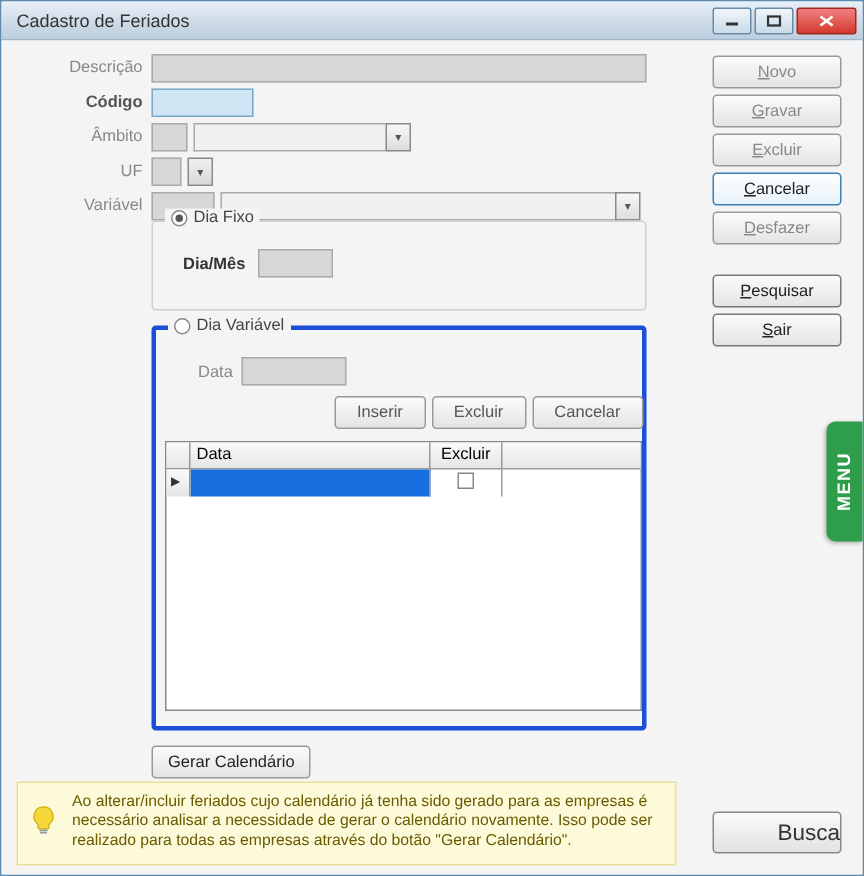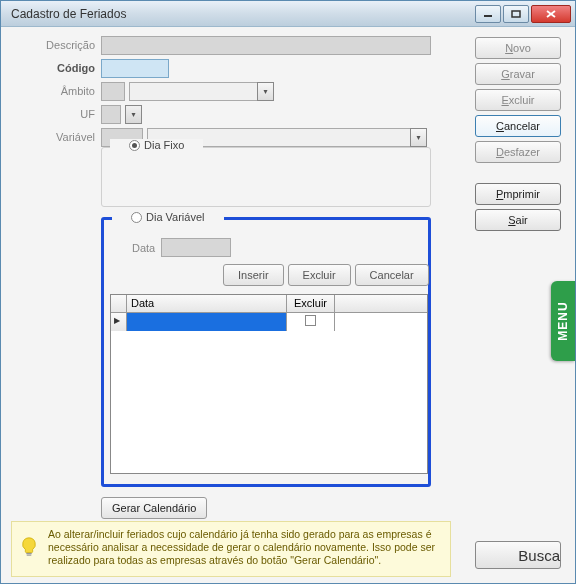--- a/index.html
+++ b/index.html
@@ -22,21 +22,21 @@
   .tinybox { width: 24px; height: 19px; background: #d7d7d7; border: 1px solid #aaa; margin-right: 4px; }
   .combo { display: flex; align-items: stretch; }
   .combo .cbody { height: 19px; background: #f0f0f0; border: 1px solid #aaa; border-right: none; }
   .combo .cbtn { width: 17px; height: 19px; border: 1px solid #888; background: linear-gradient(to bottom,#f7f7f7,#ddd); display:flex; align-items:center; justify-content:center; font-size:8px; color:#555; }
   .combo.ambito .cbody { width: 128px; }
   .combo.uf .cbtn { background: linear-gradient(to bottom,#f0f0f0,#d8d8d8); }
   .combo.mun { width: 304px; }
   .combo.mun .cbody { flex: 1; }
 
   .dia-fixo-group { position: absolute; left: 100px; top: 120px; width: 330px; height: 60px; border: 1px solid #d0d0d0; border-radius: 3px; }
-  .group-legend { position: absolute; top: -9px; left: 8px; background: #f4f4f4; padding: 0 19px; font-size: 11px; color: #444; display:flex; align-items:center; gap:4px; }
+  .group-legend { position: absolute; top: -9px; left: 8px; background: #f4f4f4; padding: 0 4px; font-size: 11px; color: #444; display:flex; align-items:center; gap:4px; }
   .radio { width:11px; height:11px; border:1px solid #888; border-radius:50%; display:inline-flex; align-items:center; justify-content:center; background:#fff; }
   .radio .dot { width:5px; height:5px; border-radius:50%; background:#555; }
   .dia-mes-row { position:absolute; top:18px; left:20px; display:flex; align-items:center; gap:8px; }
   .dia-mes-row .lbl { font-size:11px; font-weight:bold; color:#333; }
   .dia-mes-row .inp { width:50px; height:19px; border:1px solid #aaa; background:#d7d7d7; }
 
   .dia-var-group { position: absolute; left: 100px; top: 190px; width: 330px; height: 270px; border: 3px solid #1d4ed8; border-radius:3px; }
   .data-row { position:absolute; top:18px; left:28px; display:flex; align-items:center; gap:6px; }
   .data-row .lbl { font-size:11px; color:#888; }
   .data-row .inp { width:70px; height:19px; border:1px solid #aaa; background:#d7d7d7; }
@@ -135,20 +135,24 @@
       </div>
     </div>
 
     <div class="dia-fixo-group">
       <div class="group-legend">
         <span class="radio">
             <span class="dot"></span>
           </span>
         <span>Dia Fixo</span>
       </div>
+      <div class="dia-mes-row">
+        <span class="lbl">Dia/Mês</span>
+        <div class="inp"></div>
+      </div>
     </div>
 
     <div class="dia-var-group">
       <div class="group-legend">
         <span class="radio"></span>
         <span>Dia Variável</span>
       </div>
       <div class="data-row">
         <span class="lbl">Data</span>
         <div class="inp"></div>
@@ -198,21 +202,21 @@
           <span><span class="mn">E</span><span>xcluir</span></span>
         </div>
       <div class="sbtn highlight">
           <span><span class="mn">C</span><span>ancelar</span></span>
         </div>
       <div class="sbtn">
           <span><span class="mn">D</span><span>esfazer</span></span>
         </div>
       <div class="spacer"></div>
       <div class="sbtn enabled">
-          <span><span class="mn">P</span><span>mprimir</span></span>
+          <span><span class="mn">P</span><span>esquisar</span></span>
         </div>
       <div class="sbtn enabled">
           <span><span class="mn">S</span><span>air</span></span>
         </div>
     </div>
 
     <div class="menu-tab">
       <span>MENU</span>
     </div>
 

